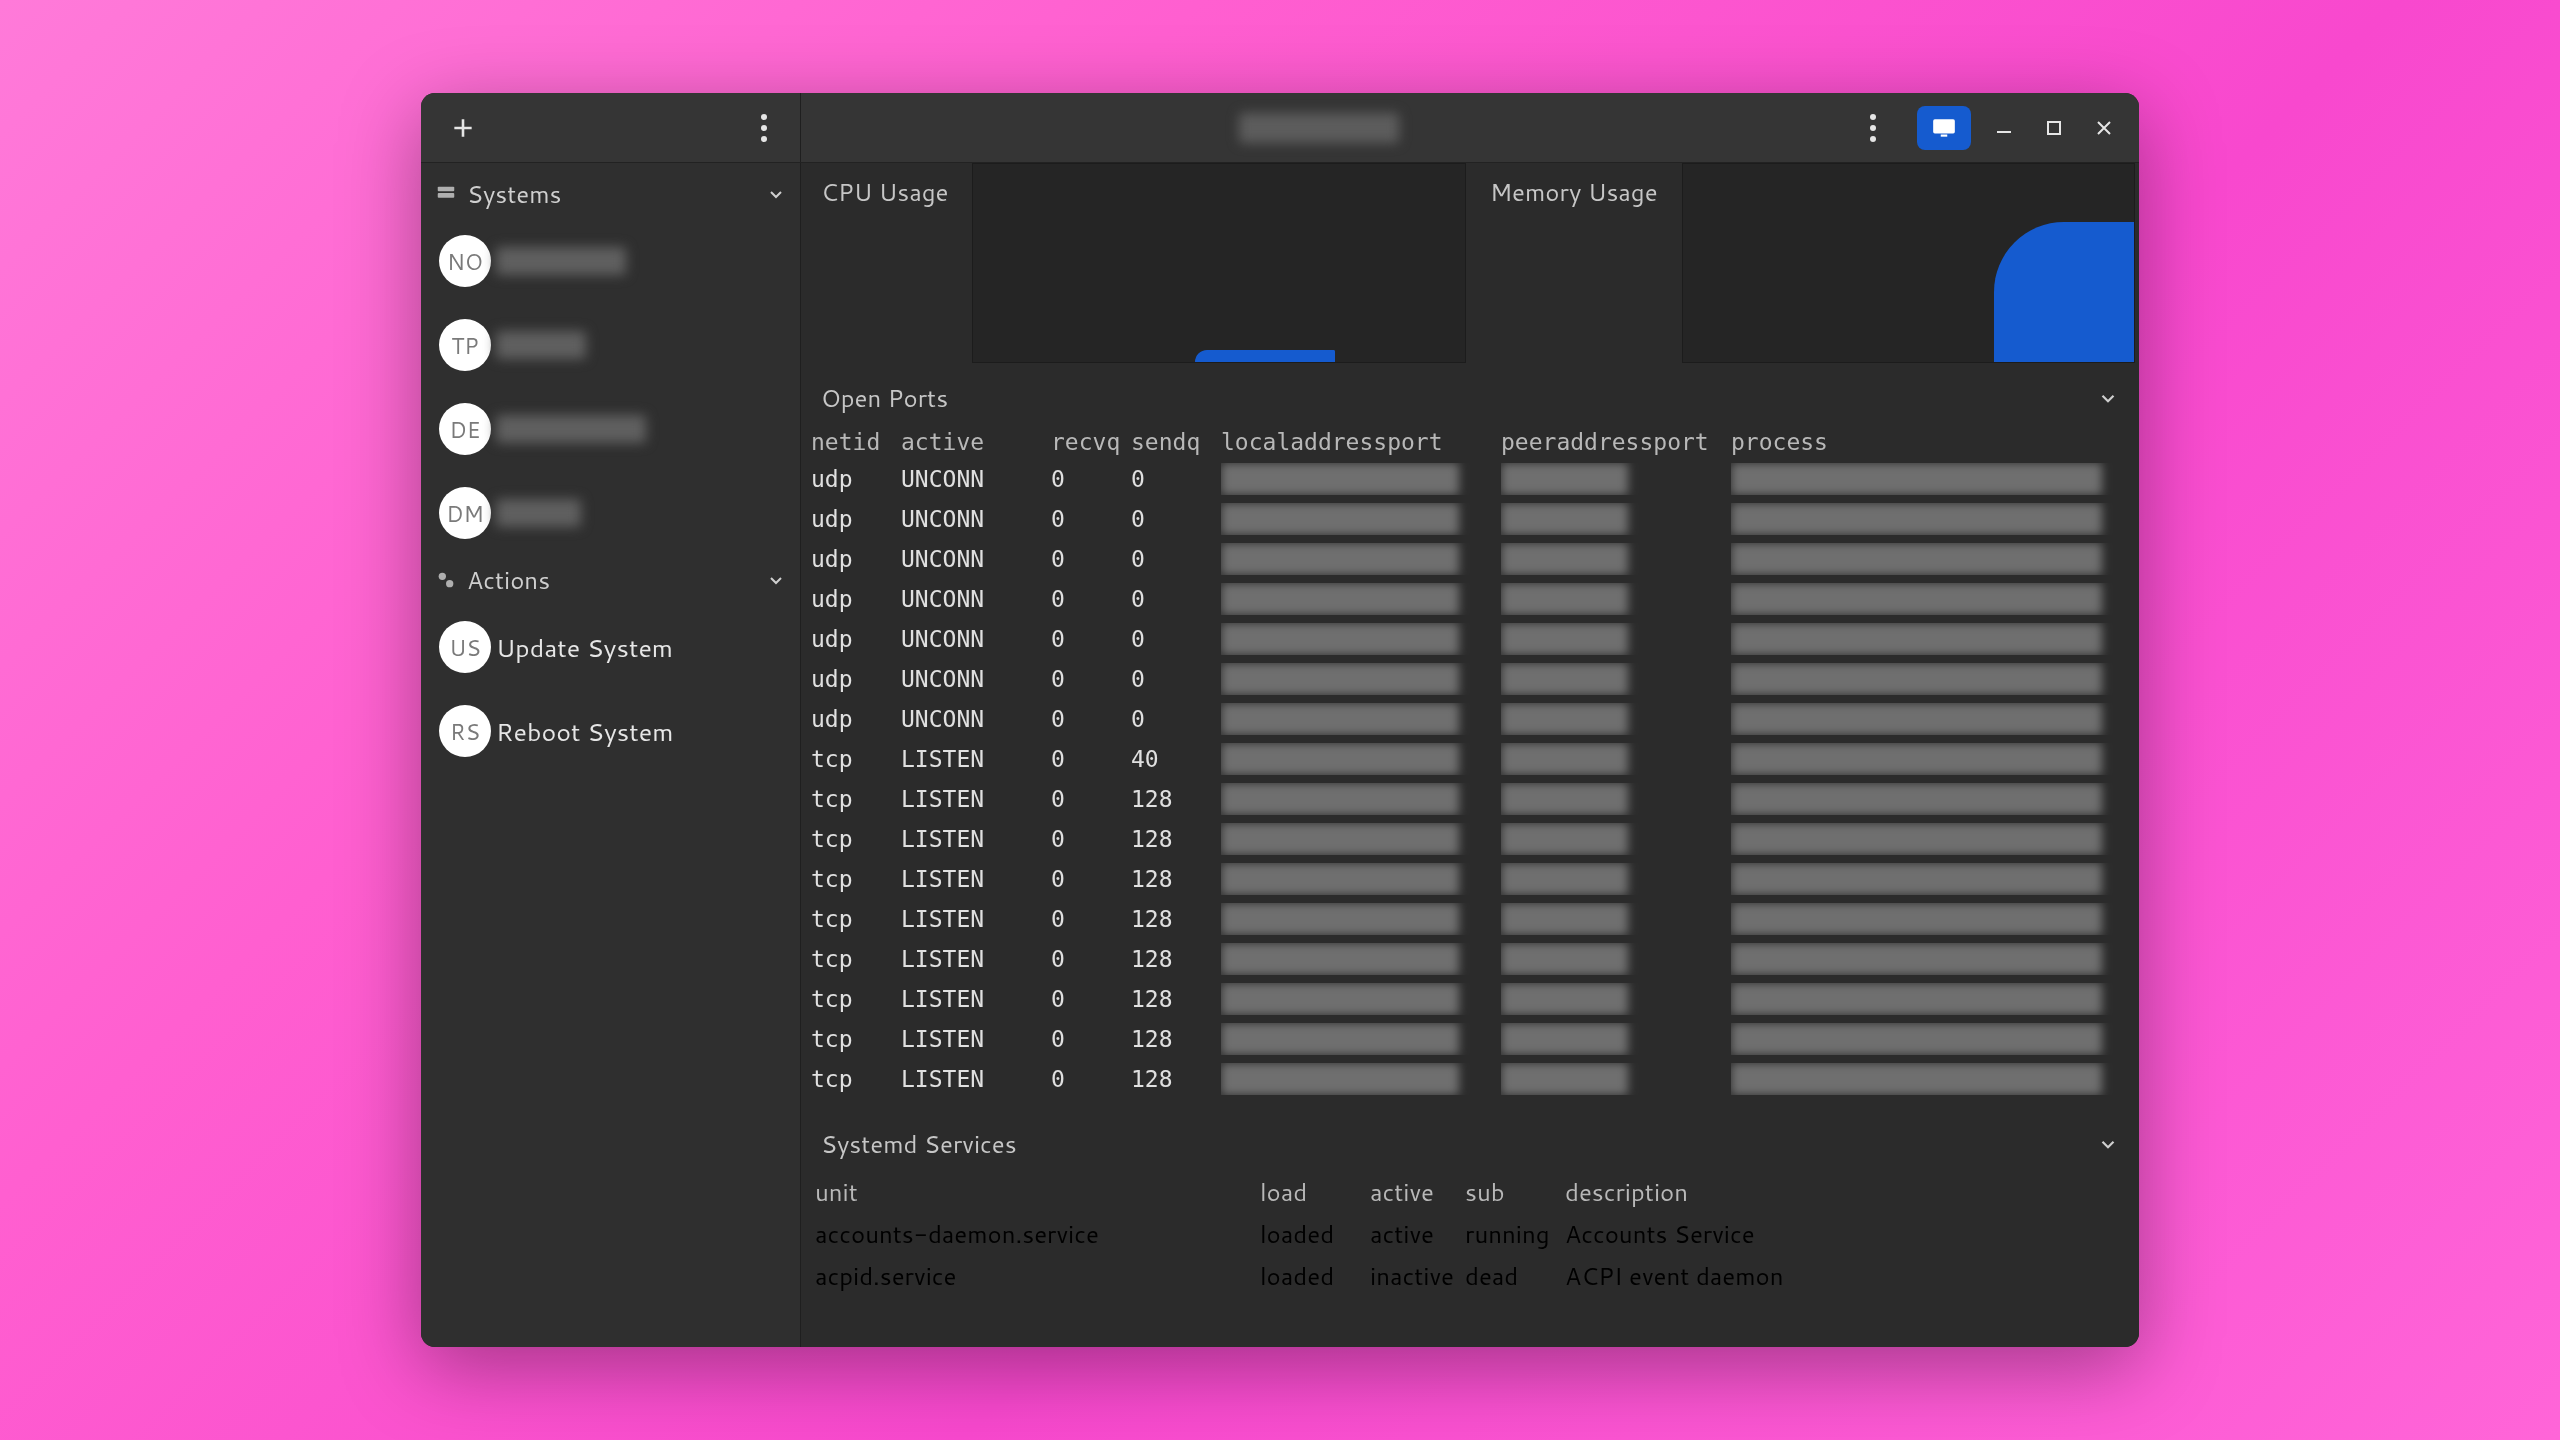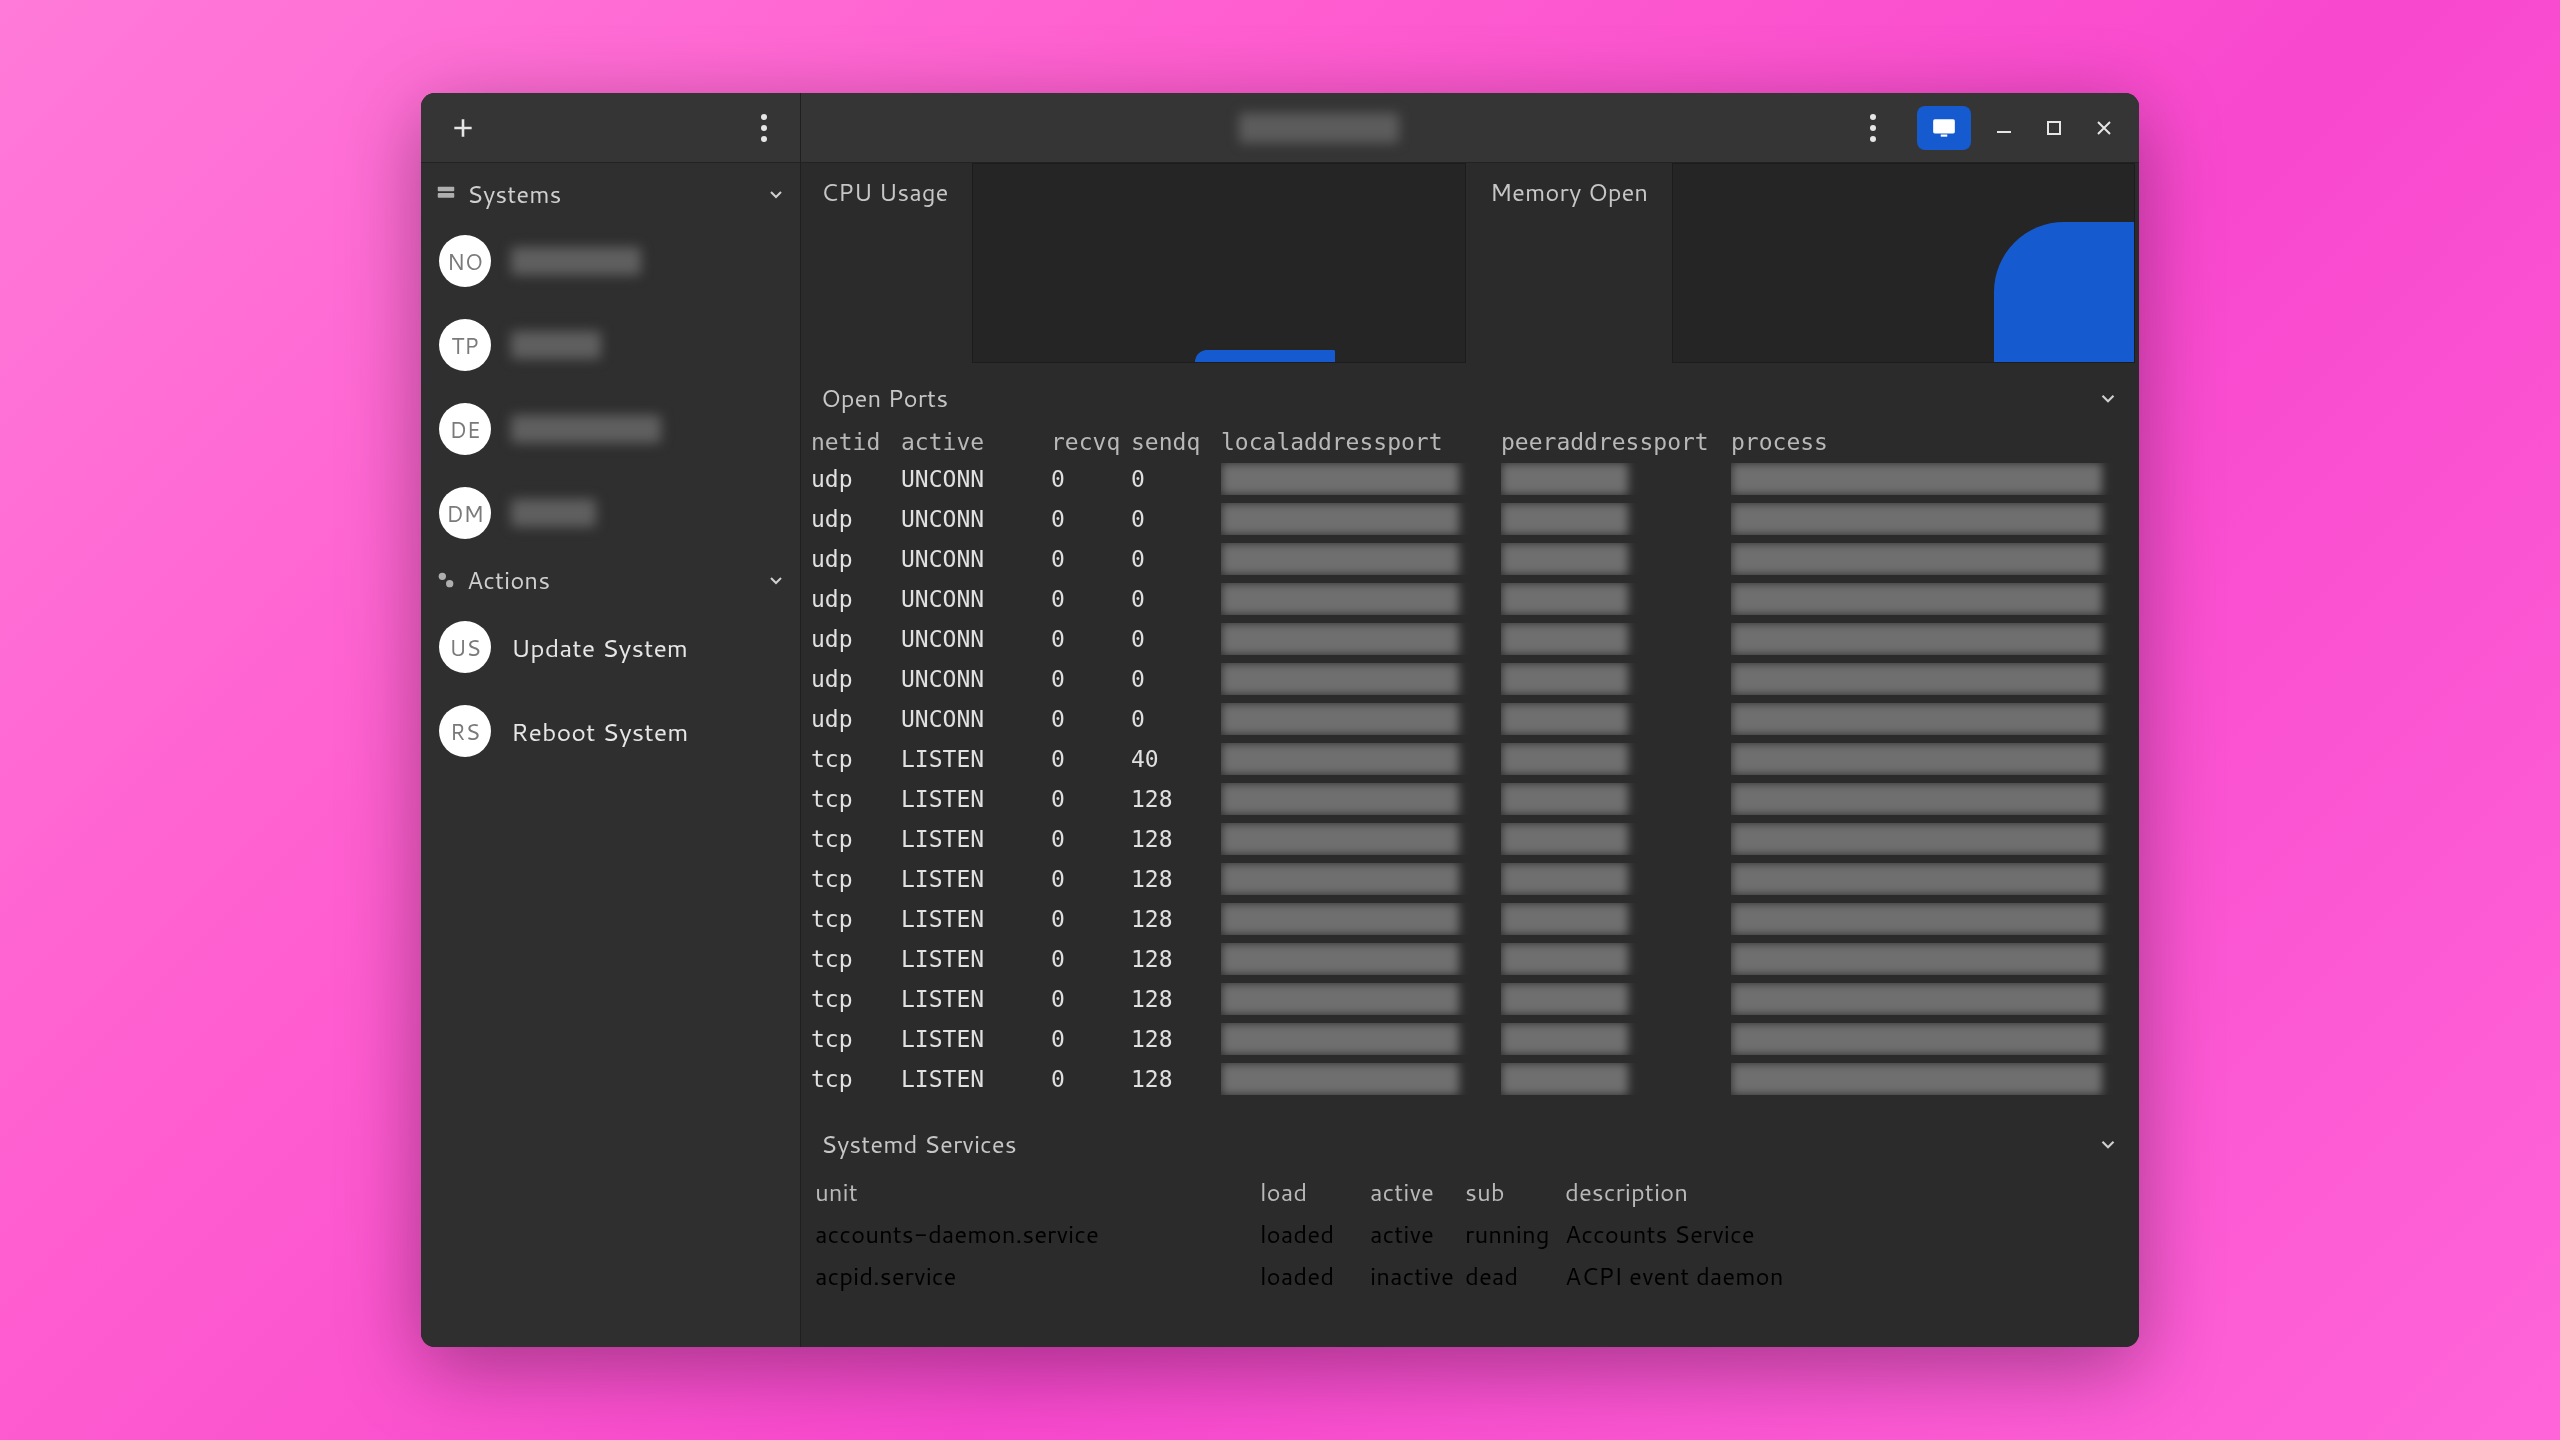--- a/index.html
+++ b/index.html
@@ -93,21 +93,21 @@
   cursor: pointer;
 }
 .avatar {
   width: 52px; height: 52px;
   border-radius: 50%;
   background: #fff;
   color: #7a7a7a;
   font-size: 22px;
   font-weight: 500;
   display: flex; align-items: center; justify-content: center;
-  margin-right: 20px;
+  margin-right: 5px;
   flex-shrink: 0;
 }
 .sb-label { color: #e6e6e6; font-size: 25px; }
 .sb-label.blur {
   background: #5f5f5f;
   filter: blur(6px);
   color: transparent;
   border-radius: 4px;
   padding: 0 8px;
 }
@@ -313,21 +313,21 @@
 
     <div class="main">
       <div class="charts">
         <div class="chart">
           <div class="chart-title">CPU Usage</div>
           <div class="chart-body">
             <div class="cpu-line"></div>
           </div>
         </div>
         <div class="chart">
-          <div class="chart-title">Memory Open</div>
+          <div class="chart-title">Memory Usage</div>
           <div class="chart-body">
             <div class="mem-fill"></div>
           </div>
         </div>
       </div>
 
       <div class="panel-hdr">
         <span>Open Ports</span>
         <svg class="chev" width="22" height="22" viewBox="0 0 20 20">
             <path d="M5 8l5 5 5-5" fill="none" stroke="#cfcfcf" stroke-width="2"></path>

